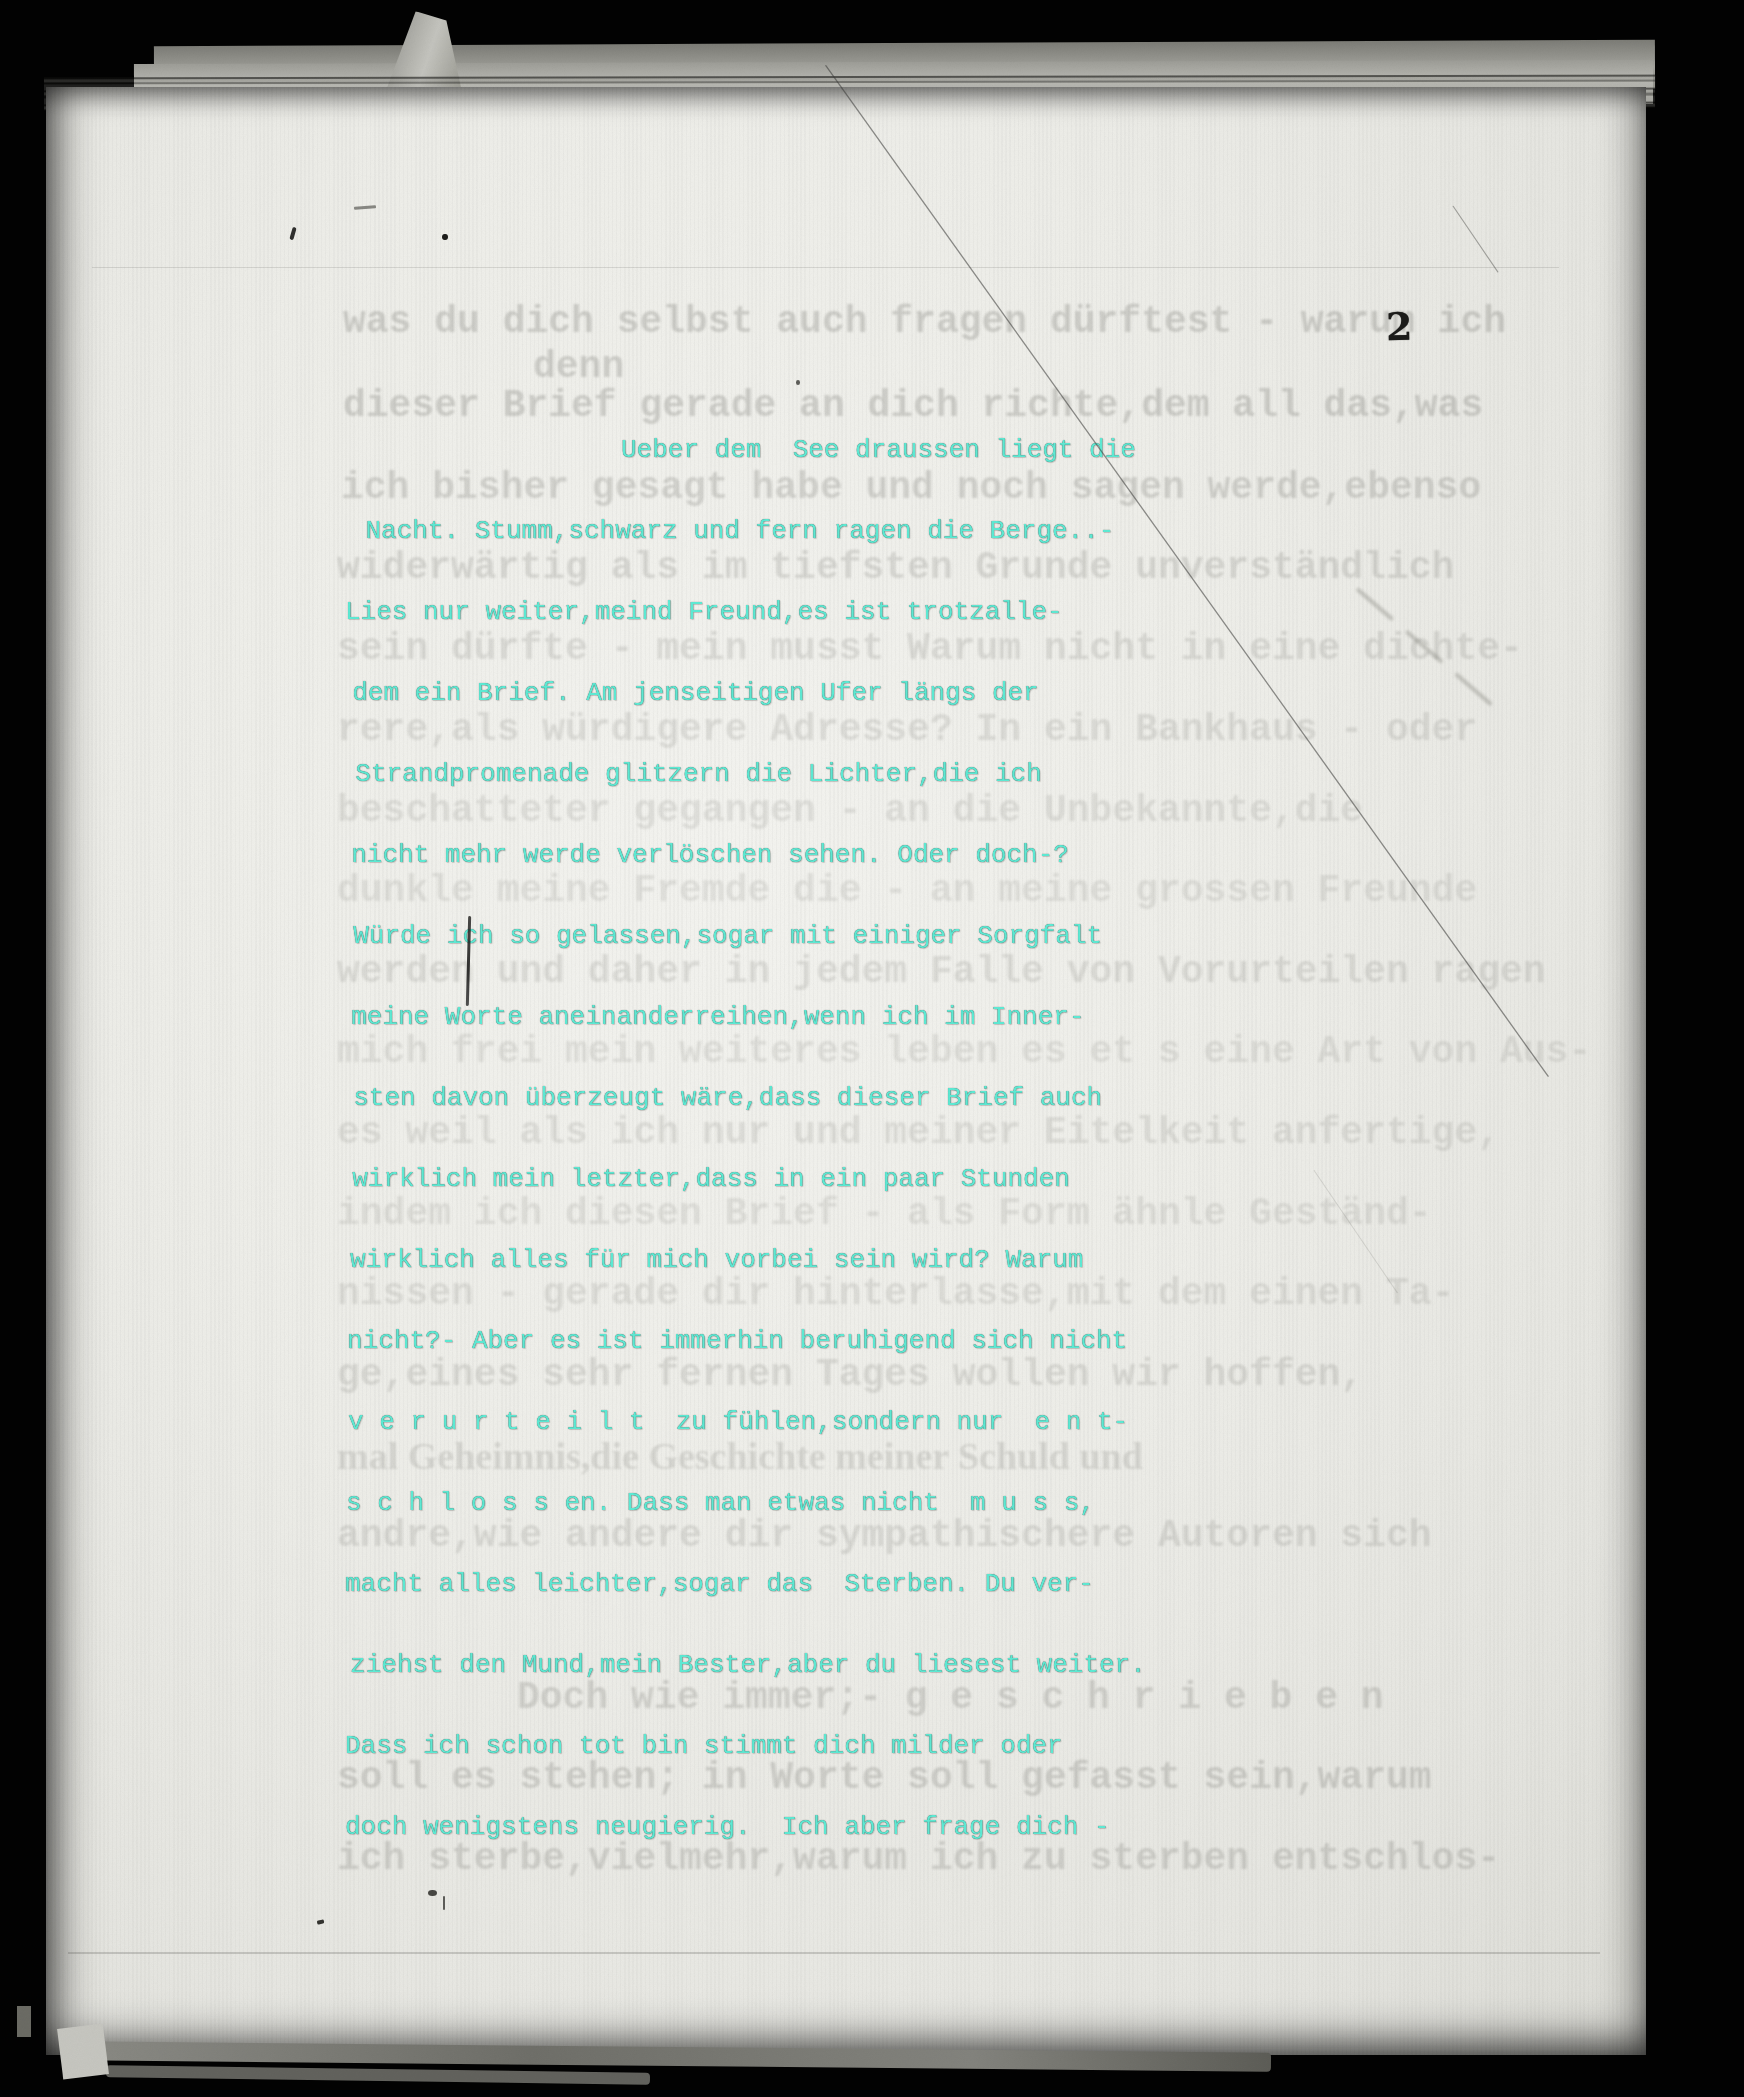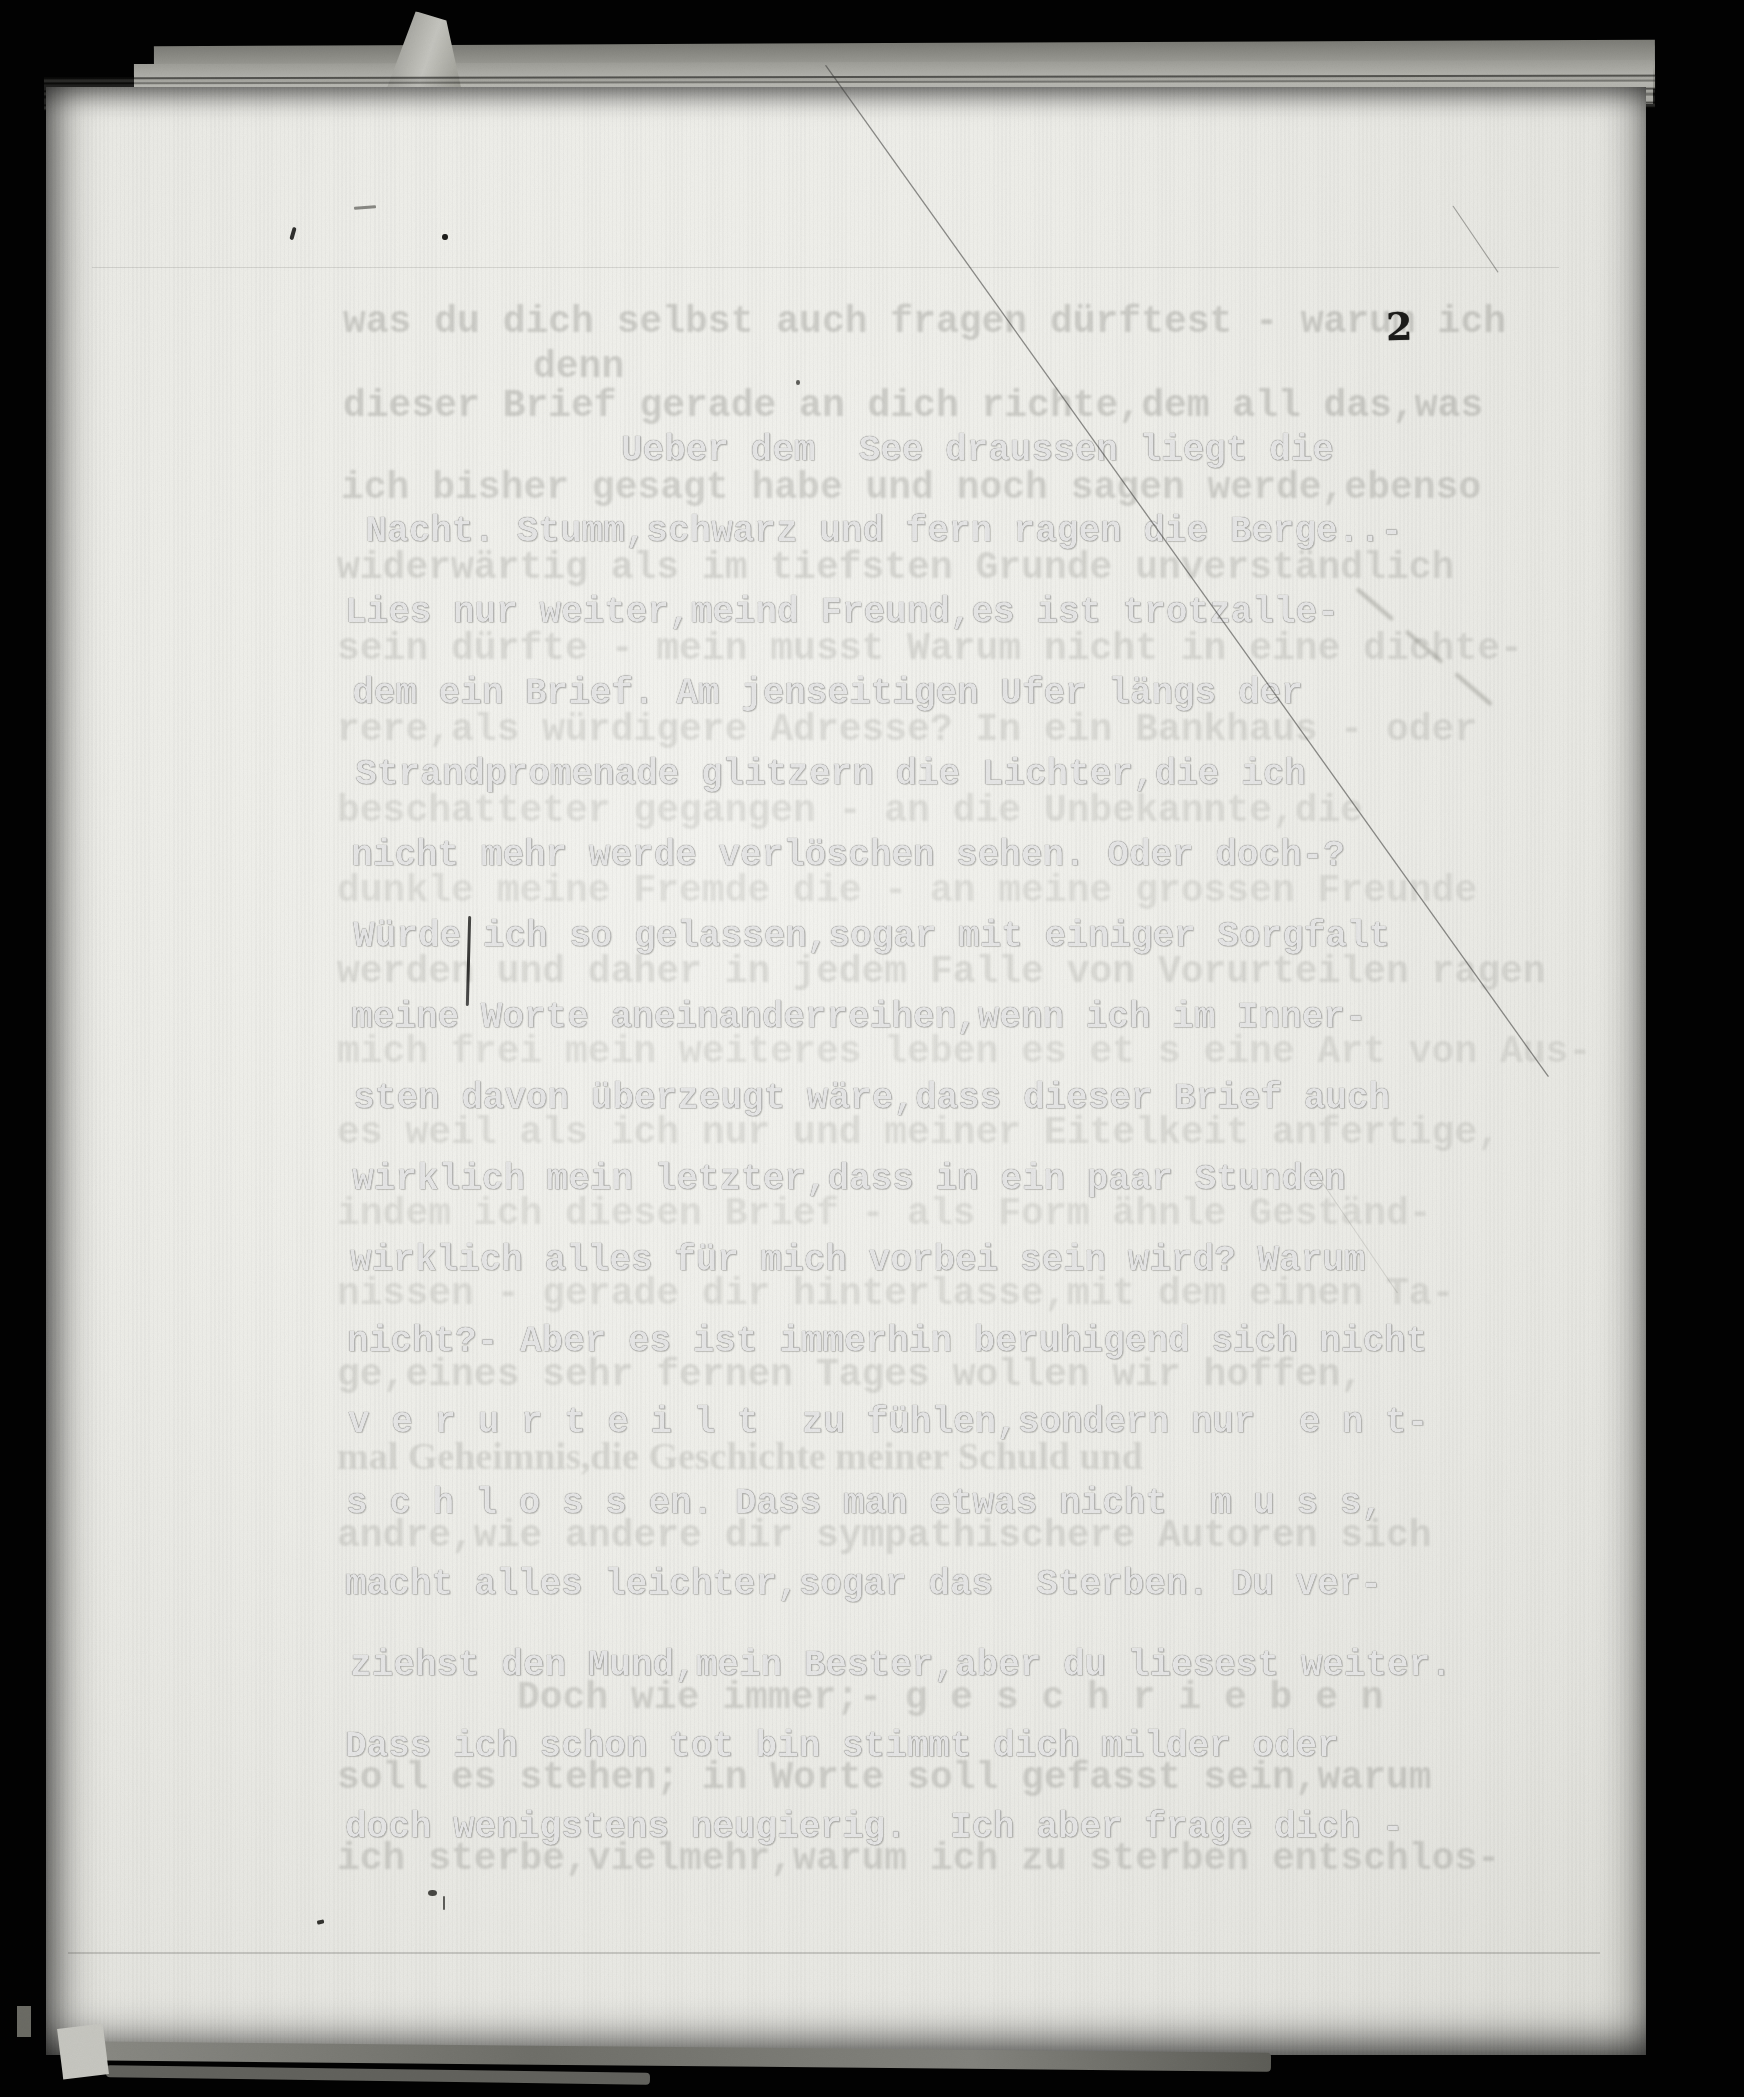--- a/index.html
+++ b/index.html
@@ -36,22 +36,22 @@
   
   .page-number{position:absolute;left:1386px;top:304px;font-size:38px;font-weight:700;
     font-family:"DejaVu Serif","Liberation Serif",serif;color:#1c1c1a;
     text-shadow:0 0 1px rgba(20,20,18,.6);transform:rotate(-1deg);}
   
   #ghost-lines{position:absolute;left:4px;top:0;width:1744px;height:2097px;}
   .gline{position:absolute;font-size:38px;font-weight:700;white-space:pre;
     color:#55554f;filter:blur(0.9px);letter-spacing:0;}
   
   #typed-lines{position:absolute;left:345px;top:410px;width:1283px;}
-  .tline{height:81px;line-height:81px;font-size:36px;font-weight:700;white-space:pre;
-    color:#e5e5e5;
+  .tline{height:81px;line-height:81px;font-size:26px;font-weight:400;white-space:pre;
+    color:#5eead4;
     text-shadow:0 0 0.8px rgba(22,22,20,.85), 1px 1px 1px rgba(22,22,20,.16);}
   .tline:nth-child(odd){filter:blur(0.2px);}
   
   .pen-stroke{position:absolute;left:467px;top:916px;width:3.1px;height:90px;
     background:linear-gradient(180deg,#2a2a28,#111 60%,#333);border-radius:1.5px;
     transform:rotate(1.5deg);opacity:.85;}
   
   .crease{position:absolute;background:rgba(70,70,66,.22);filter:blur(0.5px);}
   .crease-upper{left:92px;top:267px;width:1467px;height:1px;opacity:.7;}
   .crease-lower{left:68px;top:1952px;width:1532px;height:1.5px;}

